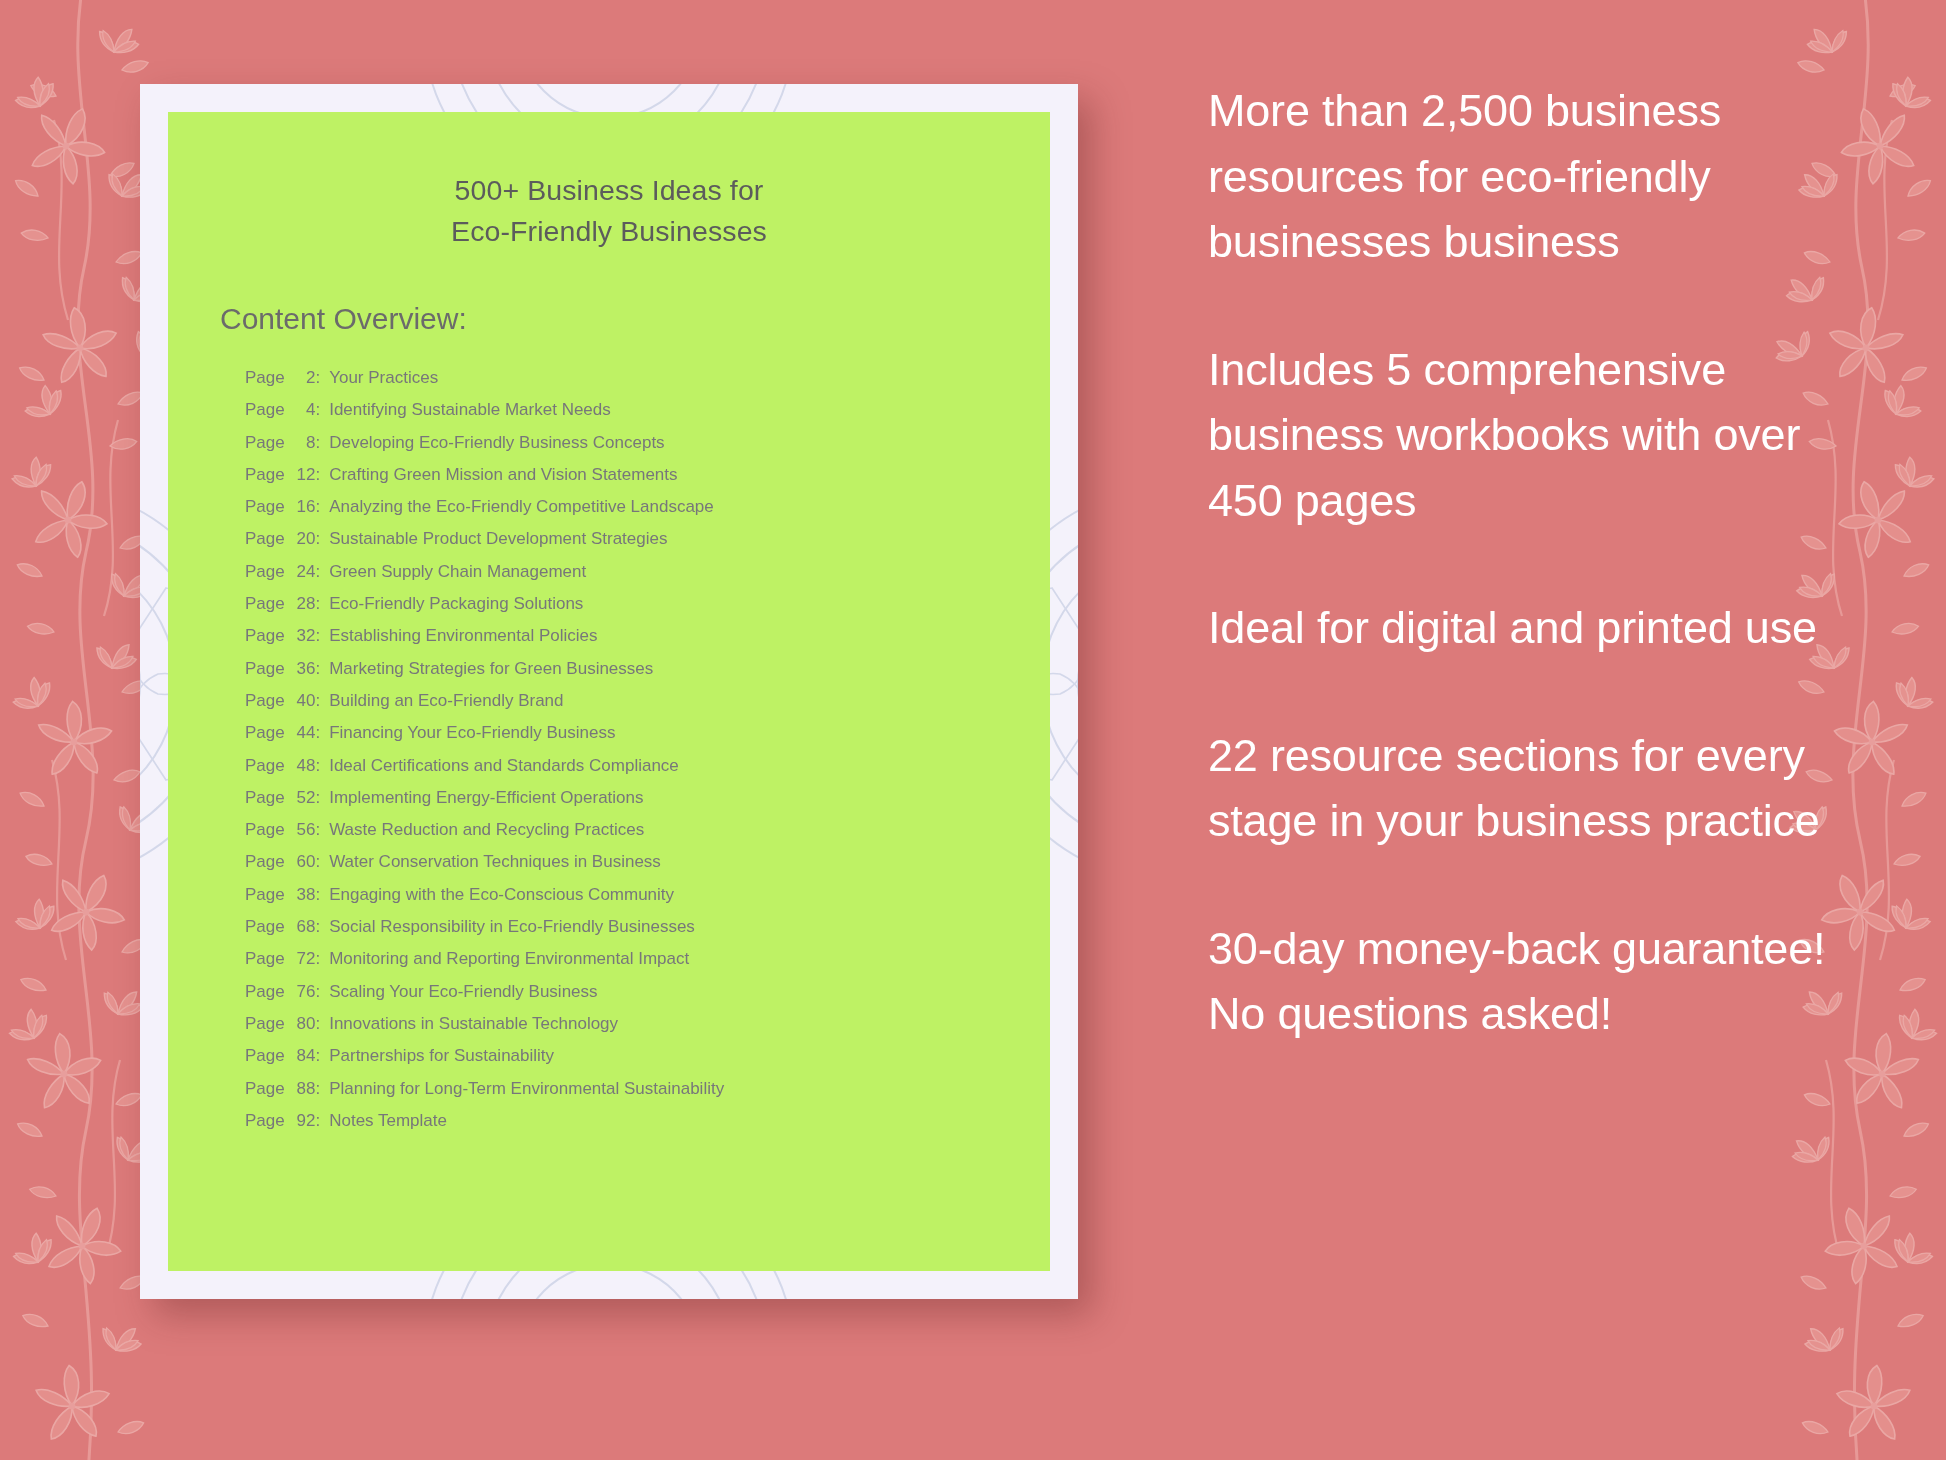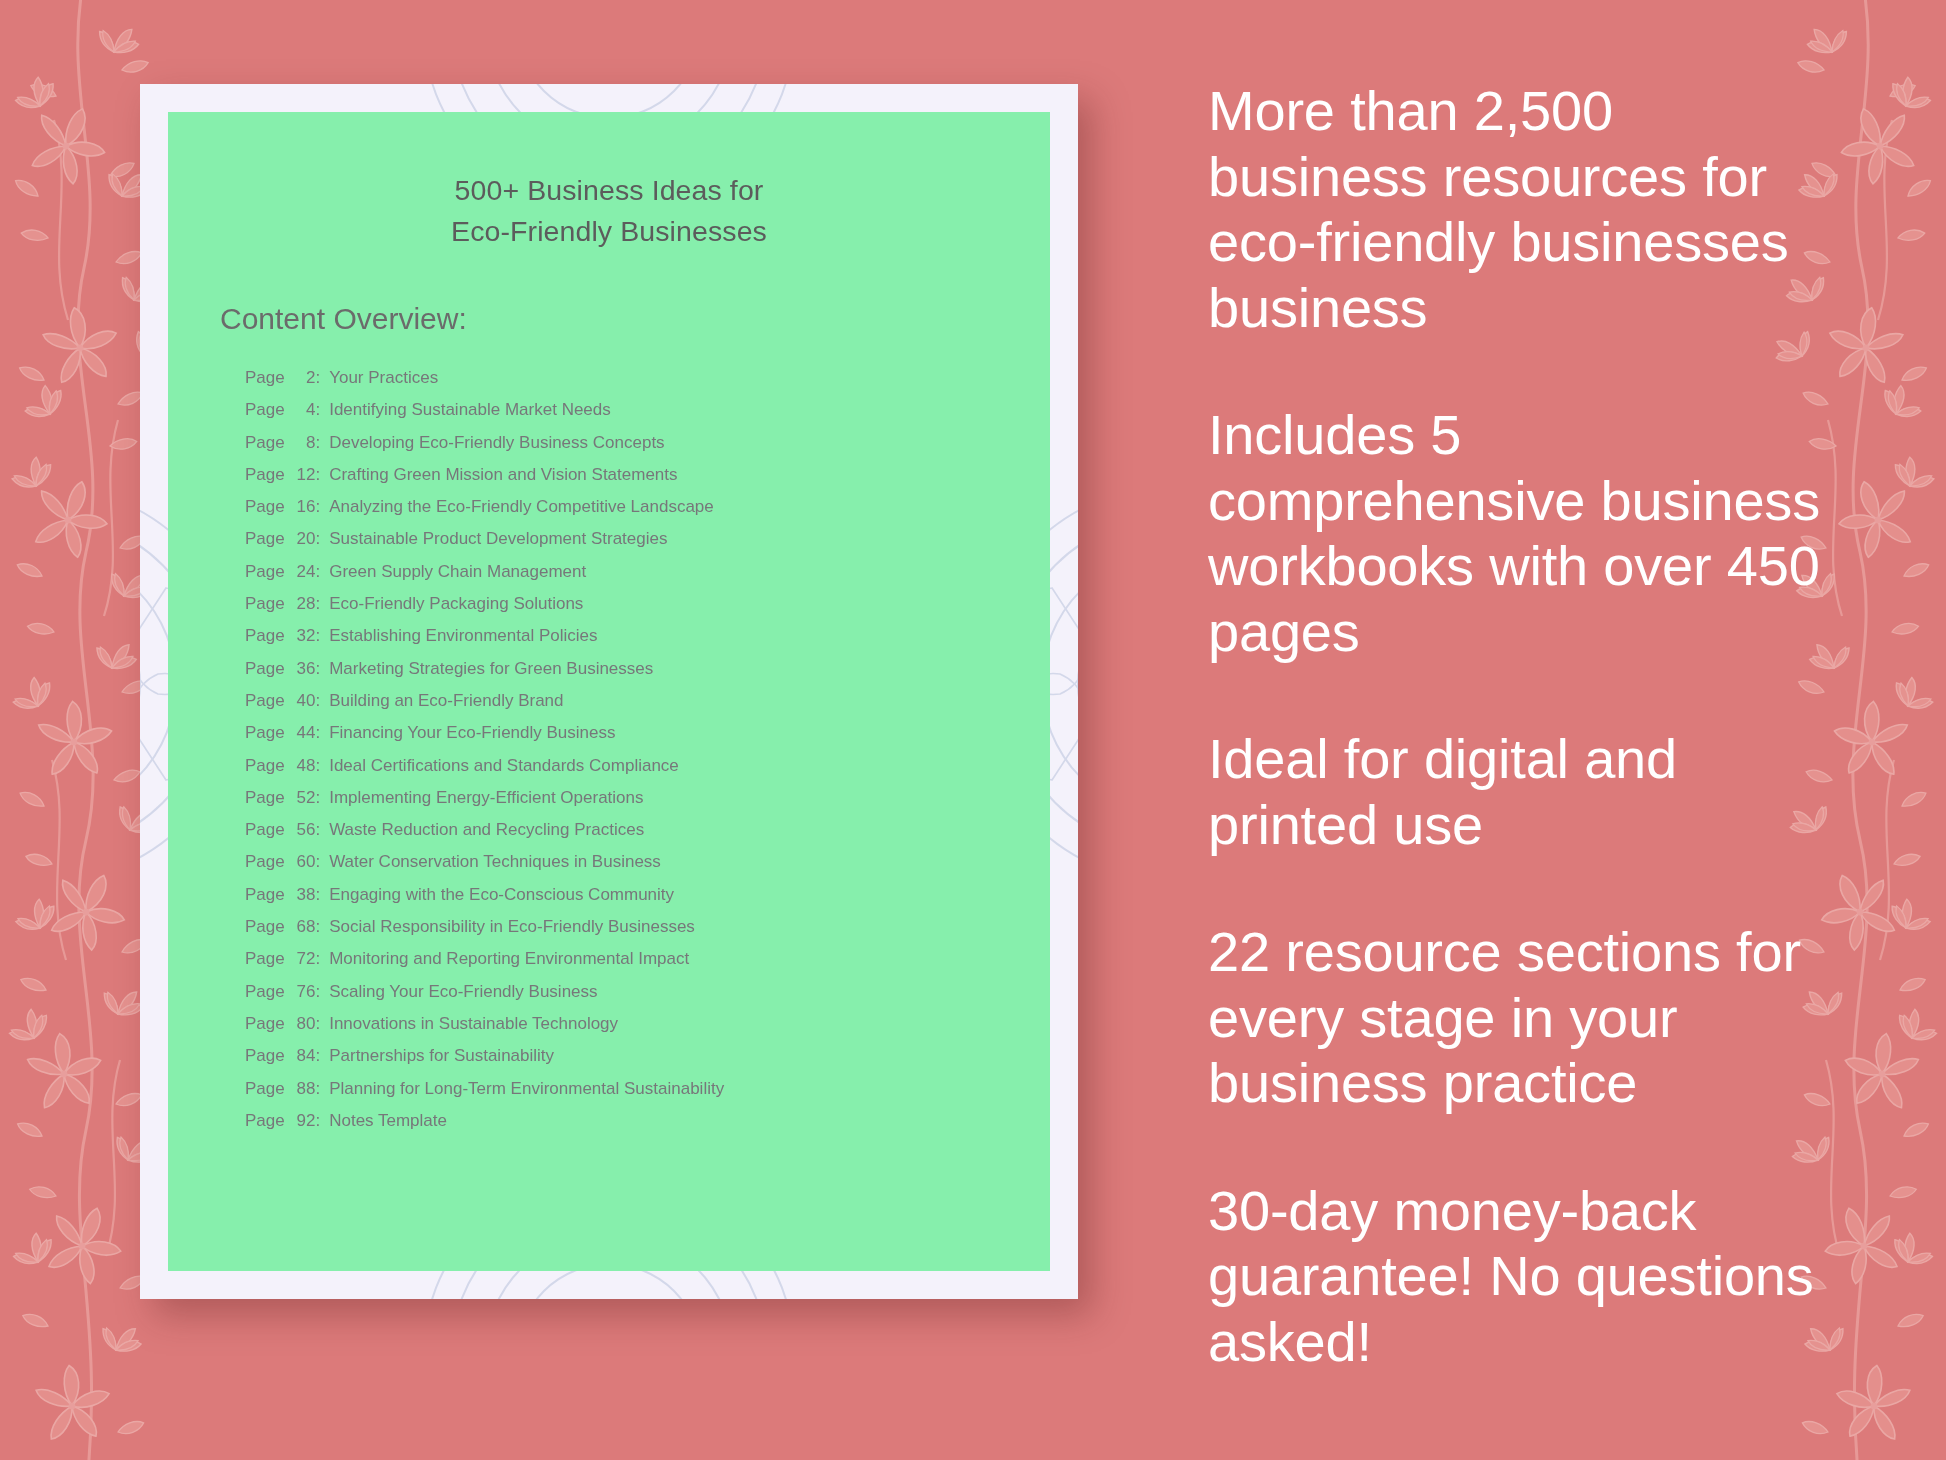--- a/index.html
+++ b/index.html
@@ -37,21 +37,21 @@
     overflow:hidden;
   }
   #doc-watermark {
     position:absolute; inset:0;
     pointer-events:none;
   }
   #doc-inner {
     position:absolute;
     left:28px; top:28px;
     width:882px; height:1159px;
-    background:#86efac;
+    background:#bef264;
     overflow:hidden;
   }
 
   
   #doc-title {
     margin-top:58px;
     text-align:center;
     font-size:28.5px;
     line-height:41px;
     font-weight:400;
@@ -89,21 +89,21 @@
   .toc-title { }
 
   
   #marketing {
     position:absolute;
     left:1208px; top:78px;
     width:630px;
   }
   .marketing-para {
     color:#ffffff;
-    font-size:56px;
+    font-size:45px;
     line-height:65.5px;
     font-weight:400;
     letter-spacing:-.2px;
     margin-bottom:62px;
   }
   .marketing-para:last-child { margin-bottom:6px; }
 </style>
 </head>
 <body>
 

